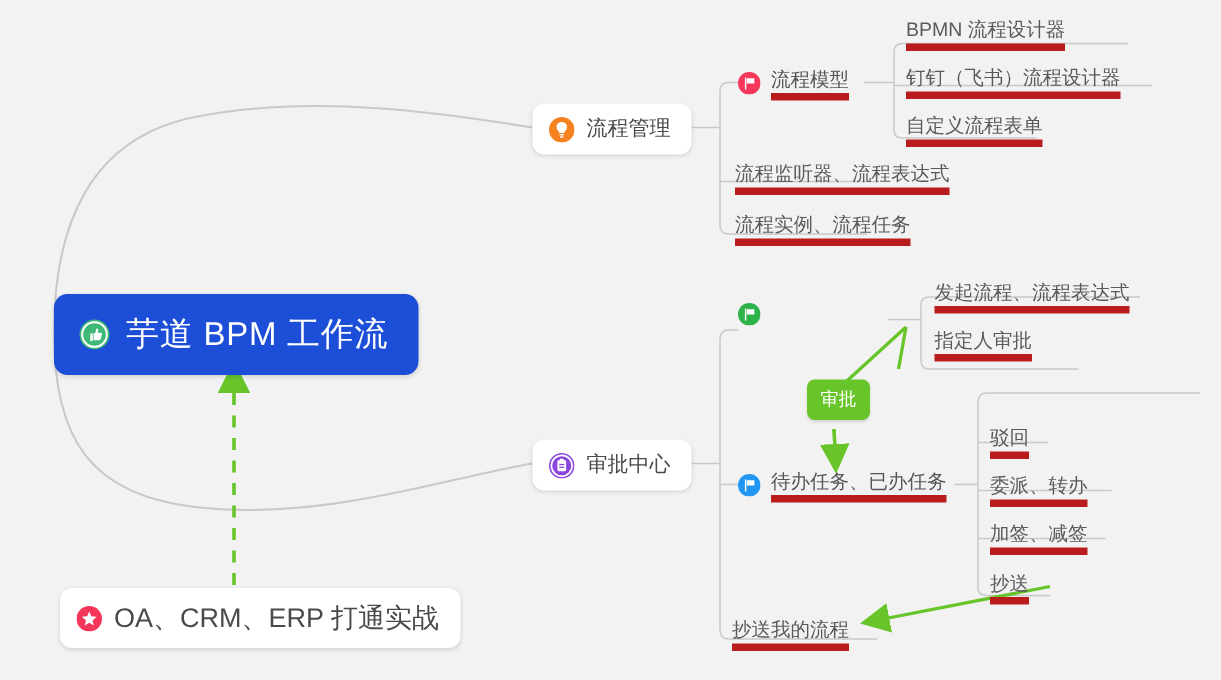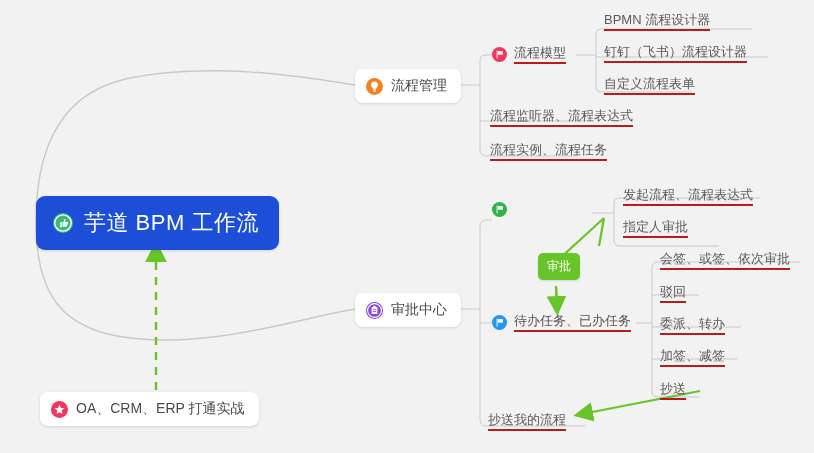--- a/index.html
+++ b/index.html
@@ -41,21 +41,21 @@
   .lvl1 .label{color:#4a4a4a;font-size:14px;}
 
   
   .lvl2{gap:7px;padding-bottom:3px;font-family:Liberation Serif, serif;}
   .lvl2 .label{color:#555;font-size:13px;}
 
   
   .leaf .label{color:#5a5a5a;font-size:13px;}
 
   
-  .uline{border-bottom:2px solid #b91c1c;}
+  .uline{border-bottom:5px solid #b91c1c;}
 
   
   .ico{flex:0 0 auto;display:inline-block;position:relative;}
   .ico svg{display:block;}
 
   
   .chip{
     position:absolute;
     background:#67c52a;
     color:#fff;
@@ -158,21 +158,21 @@
   </div>
 
   <div class="node card" style="left:40px;top:392px;">
     <span class="ico">
       <svg width="17" height="17" viewBox="0 0 17 17">
         <circle cx="8.5" cy="8.5" r="8.5" fill="#f4365a"></circle>
         <path d="M8.5 3.6 L9.9 6.9 L13.4 7.2 L10.7 9.6 L11.5 13.0
                  L8.5 11.2 L5.5 13.0 L6.3 9.6 L3.6 7.2 L7.1 6.9 z" fill="#fff"></path>
       </svg>
     </span>
-    <span class="label lvl1-label" style="color:#4a4a4a;font-size:14px;">OA、CRM、ERP 打通实战</span>
+    <span class="label lvl1-label" style="color:#4a4a4a;font-size:18px;">OA、CRM、ERP 打通实战</span>
   </div>
 
   <div class="node card lvl1" style="left:355px;top:69px;">
     <span class="ico">
       <svg width="17" height="17" viewBox="0 0 17 17">
         <circle cx="8.5" cy="8.5" r="8.5" fill="#f5821f"></circle>
         <path d="M8.5 3.4 c2.1 0 3.5 1.5 3.5 3.3 c0 1.4-0.9 2.2-1.4 2.9
                  c-0.3 0.4-0.35 0.7-0.35 1.1 h-3.5 c0-0.4-0.05-0.7-0.35-1.1
                  C5.9 8.9 5.0 8.1 5.0 6.7 C5.0 4.9 6.4 3.4 8.5 3.4 z" fill="#fff"></path>
         <rect x="6.9" y="11.3" width="3.2" height="1.1" rx="0.5" fill="#fff"></rect>
@@ -245,23 +245,20 @@
     <span class="ico">
       <svg width="15" height="15" viewBox="0 0 15 15">
         <circle cx="7.5" cy="7.5" r="7.5" fill="#2196f3"></circle>
         <path d="M4.6 3.6 h0.95 v8.0 h-0.95 z" fill="#fff"></path>
         <path d="M5.9 4.1 h5.0 v3.6 h-5.0 z" fill="#fff"></path>
       </svg>
     </span>
     <span class="label uline">待办任务、已办任务</span>
   </div>
 
-  <div class="node leaf" style="left:660px;top:250px;">
-    <span class="label uline">会签、或签、依次审批</span>
-  </div>
   <div class="node leaf" style="left:660px;top:283px;">
     <span class="label uline">驳回</span>
   </div>
   <div class="node leaf" style="left:660px;top:315px;">
     <span class="label uline">委派、转办</span>
   </div>
   <div class="node leaf" style="left:660px;top:347px;">
     <span class="label uline">加签、减签</span>
   </div>
   <div class="node leaf" style="left:660px;top:380px;">

